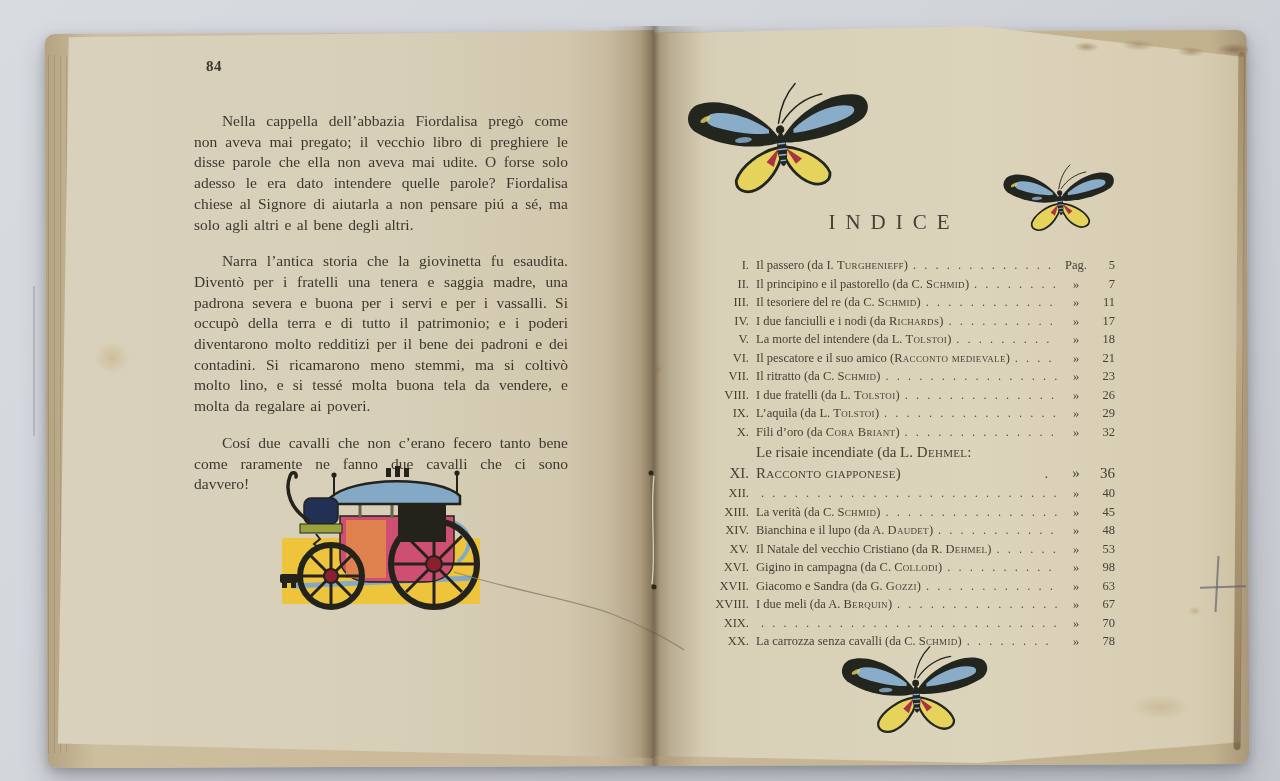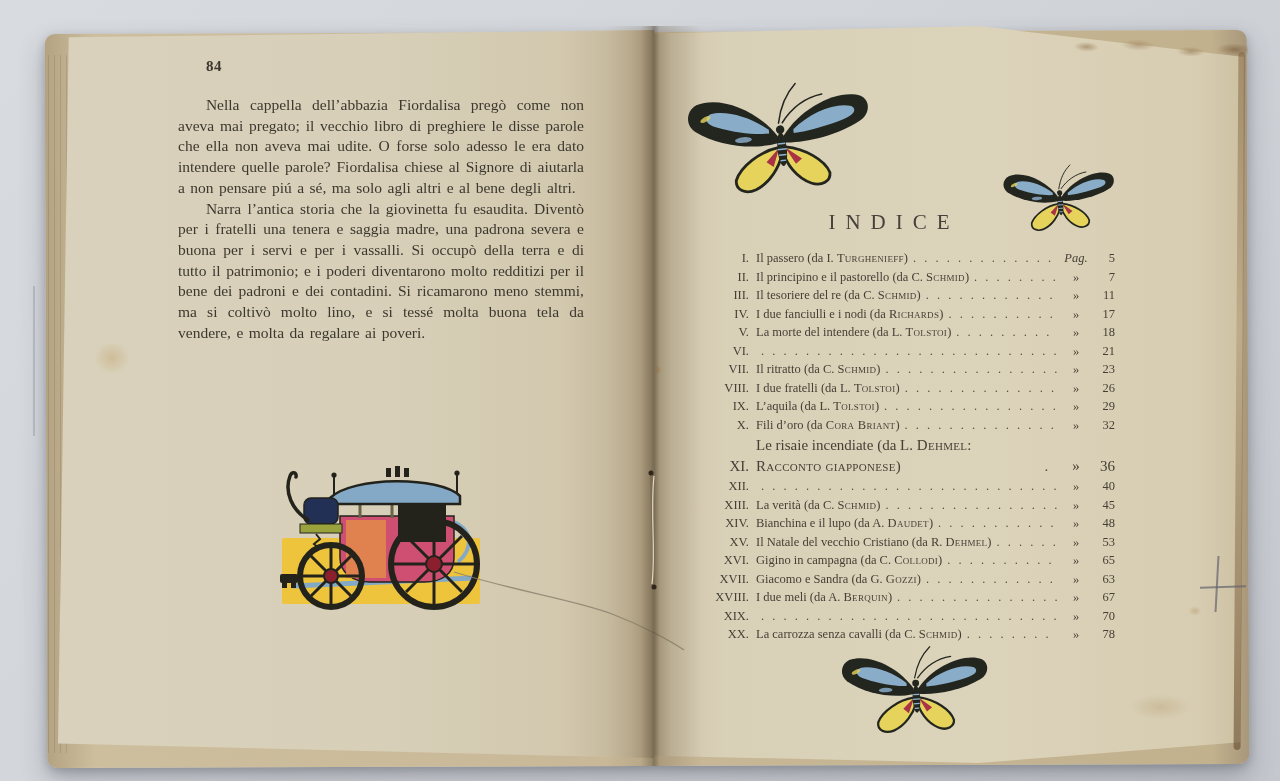--- a/index.html
+++ b/index.html
@@ -56,39 +56,39 @@
   .stain-d{left:1120px;top:690px;width:80px;height:34px;background:radial-gradient(closest-side,rgba(170,140,90,.28),rgba(170,140,90,0) 75%);}
 
   
   .pageno{
     left:179px;top:58px;font-size:15px;font-weight:600;color:#3d382f;letter-spacing:.5px;margin-left:27px;
   }
   .story-text{
     left:178px;top:95px;width:406px;color:#3d382f;
     font-size:15.5px;line-height:20.7px;text-align:justify;word-spacing:1.6px;
   }
-  .story-text p{margin:0;text-indent:1.8em;}
+  .story-text p{margin:16px;text-indent:1.8em;}
 
   
   .indice-title{
     left:681px;top:210px;width:416px;text-align:center;
     font-size:21px;letter-spacing:10px;text-indent:10px;color:#474139;
   }
   .toc{left:697px;top:250px;width:418px;color:#453f34;font-size:12.5px;}
   .toc-row{display:flex;align-items:flex-end;line-height:1.4;margin-bottom:1px;}
   .toc-row.small{font-size:15px;}
   .toc-num{width:52px;flex:0 0 auto;text-align:right;padding-right:7px;}
   .toc-title{flex:0 1 auto;}
   .sc{font-variant:small-caps;letter-spacing:.3px;}
   .toc-leader{
     flex:1 1 16px;min-width:10px;overflow:hidden;white-space:nowrap;
     letter-spacing:2.5px;margin:0 4px 0 5px;opacity:.9;
   }
   .toc-sep{width:30px;flex:0 0 auto;text-align:center;}
-  .toc-sep.pag{font-style:italic;}
+  .toc-sep.pag{margin-top:7px;}
   .toc-page{width:24px;flex:0 0 auto;text-align:right;}
 
   
   .cross-h{left:1200px;top:586px;width:46px;height:2px;background:rgba(100,100,110,.7);transform:rotate(-2deg);}
   .cross-v{left:1216px;top:556px;width:2px;height:56px;background:rgba(100,100,110,.7);transform:rotate(3deg);}
 
   
   .f-dark{fill:var(--wing_dark);} .f-blue{fill:var(--wing_blue);} .f-yellow{fill:var(--wing_yellow);}
   .f-red{fill:var(--accent_red);} .f-none{fill:none;}
   .s-dark{stroke:var(--wing_dark);} .s-blue{stroke:var(--wing_blue);}
@@ -127,20 +127,21 @@
 <div class="abs page-left"></div>
 <div class="abs page-right"></div>
 <div class="abs worn-top-right"></div>
 <div class="abs worn-right-edge"></div>
 <div class="abs bg-line"></div>
 
 <div class="abs pageno">84</div>
 <div class="abs story-text">
     <p>Nella cappella dell’abbazia Fiordalisa pregò come non aveva mai pregato; il vecchio libro di preghiere le disse parole che ella non aveva mai udite. O forse solo adesso le era dato intendere quelle parole? Fiordalisa chiese al Signore di aiutarla a non pensare piú a sé, ma solo agli altri e al bene degli altri.</p>
     <p>Narra l’antica storia che la giovinetta fu esaudita. Diventò per i fratelli una tenera e saggia madre, una padrona severa e buona per i servi e per i vassalli. Si occupò della terra e di tutto il patrimonio; e i poderi diventarono molto redditizi per il bene dei padroni e dei contadini. Si ricamarono meno stemmi, ma si coltivò molto lino, e si tessé molta buona tela da vendere, e molta da regalare ai poveri.</p>
+    <p>Cosí due cavalli che non c’erano fecero tanto bene come raramente ne fanno due cavalli che ci sono davvero!</p>
   </div>
 
 <svg class="abs" style="left:274px;top:462px" width="220" height="152" viewBox="0 0 220 152">
   <rect class="cf-y" x="8" y="76" width="198" height="66" rx="2"></rect>
   <path class="f-none cs-b" stroke-width="5" d="M18,124 L200,116"></path>
   <rect class="cf-d" x="6" y="112" width="18" height="9" rx="2"></rect>
   <rect class="cf-d" x="8" y="121" width="5" height="5"></rect>
   <rect class="cf-d" x="17" y="121" width="5" height="5"></rect>
 
   <path class="f-none cs-b" stroke-width="4" d="M180,60 C198,68 200,86 184,100"></path>
@@ -231,20 +232,21 @@
     </div>
     <div class="toc-row">
       <span class="toc-num">V.</span>
       <span class="toc-title"><span>La morte del intendere (da L. </span><span class="sc">Tolstoi</span><span>)</span></span>
       <span class="toc-leader">. . . . . . . . . . . . . . . . . . . . . . . . . . . . . . . . . . </span>
       <span class="toc-sep">»</span>
       <span class="toc-page">18</span>
     </div>
     <div class="toc-row">
       <span class="toc-num">VI.</span>
+      <span class="toc-title"><span>Il pescatore e il suo amico (</span><span class="sc">Racconto medievale</span><span>)</span></span>
       <span class="toc-leader">. . . . . . . . . . . . . . . . . . . . . . . . . . . . . . . . . . </span>
       <span class="toc-sep">»</span>
       <span class="toc-page">21</span>
     </div>
     <div class="toc-row">
       <span class="toc-num">VII.</span>
       <span class="toc-title"><span>Il ritratto (da C. </span><span class="sc">Schmid</span><span>)</span></span>
       <span class="toc-leader">. . . . . . . . . . . . . . . . . . . . . . . . . . . . . . . . . . </span>
       <span class="toc-sep">»</span>
       <span class="toc-page">23</span>
@@ -302,21 +304,21 @@
       <span class="toc-title"><span>Il Natale del vecchio Cristiano (da R. </span><span class="sc">Dehmel</span><span>)</span></span>
       <span class="toc-leader">. . . . . . . . . . . . . . . . . . . . . . . . . . . . . . . . . . </span>
       <span class="toc-sep">»</span>
       <span class="toc-page">53</span>
     </div>
     <div class="toc-row">
       <span class="toc-num">XVI.</span>
       <span class="toc-title"><span>Gigino in campagna (da C. </span><span class="sc">Collodi</span><span>)</span></span>
       <span class="toc-leader">. . . . . . . . . . . . . . . . . . . . . . . . . . . . . . . . . . </span>
       <span class="toc-sep">»</span>
-      <span class="toc-page">65</span>
+      <span class="toc-page">98</span>
     </div>
     <div class="toc-row">
       <span class="toc-num">XVII.</span>
       <span class="toc-title"><span>Giacomo e Sandra (da G. </span><span class="sc">Gozzi</span><span>)</span></span>
       <span class="toc-leader">. . . . . . . . . . . . . . . . . . . . . . . . . . . . . . . . . . </span>
       <span class="toc-sep">»</span>
       <span class="toc-page">63</span>
     </div>
     <div class="toc-row">
       <span class="toc-num">XVIII.</span>

